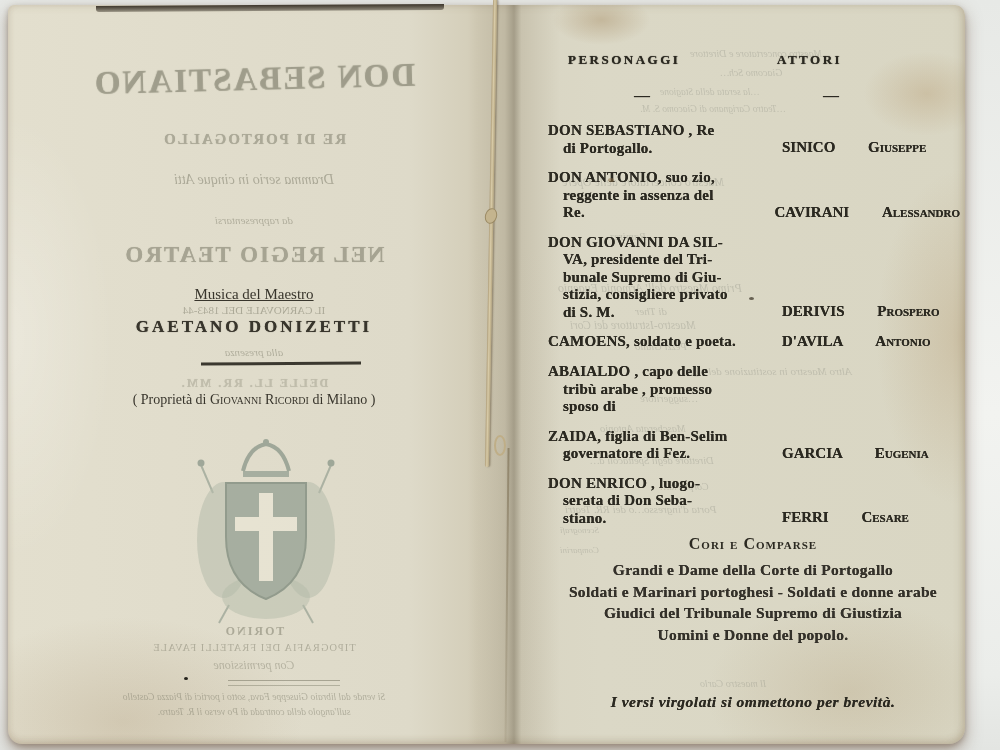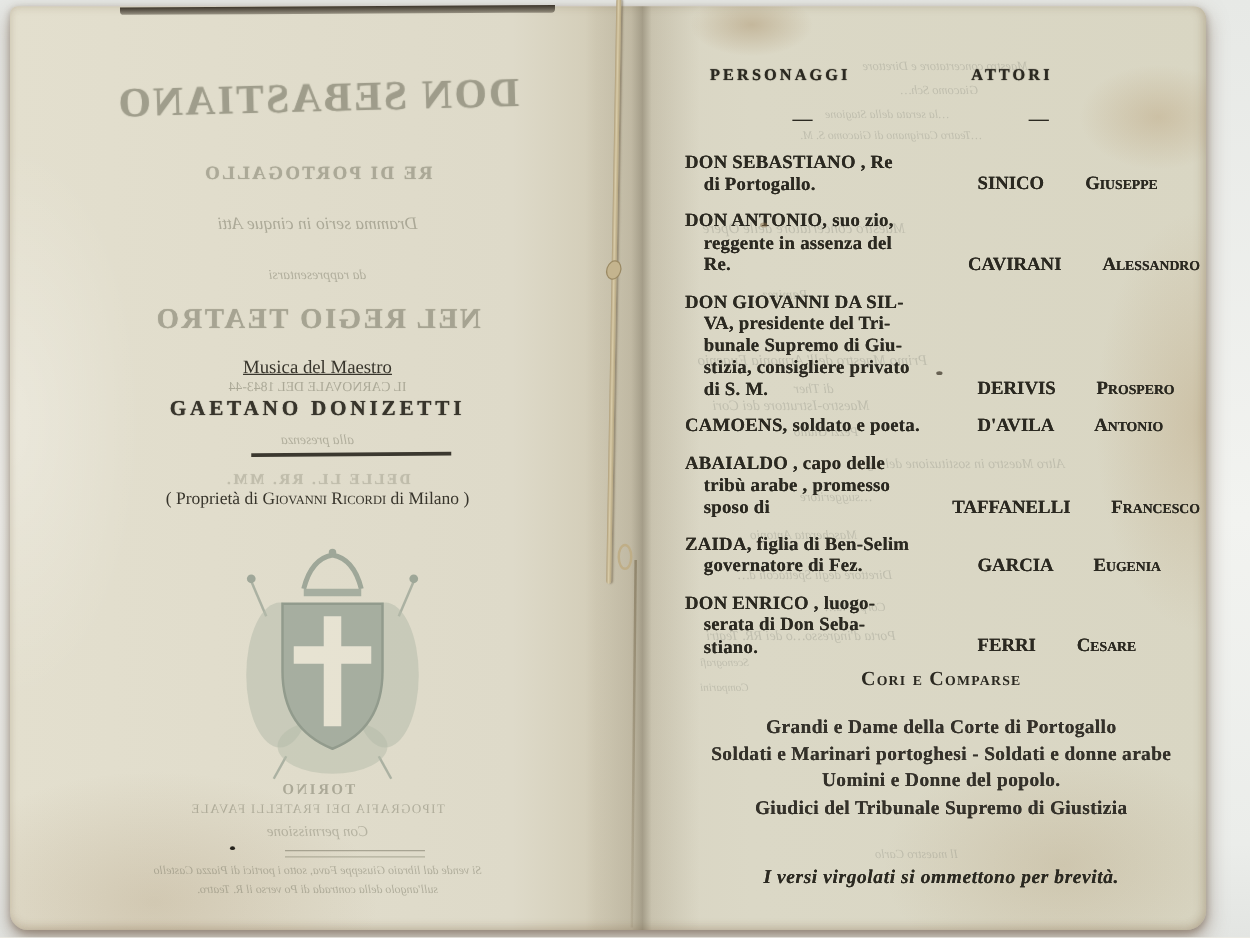--- a/index.html
+++ b/index.html
@@ -102,21 +102,21 @@
   .cast-list { position:absolute; left:8px; top:117px; width:412px; }
   .cast-row { display:flex; margin-bottom:12px; }
   .char-col { width:234px; font-size:15px; font-weight:bold; line-height:17.5px;
               letter-spacing:.2px; text-shadow:0 0 .3px currentColor; }
   .char-line.cont { padding-left:15px; }
   .actor-col { flex:1; align-self:flex-end; font-size:15px; font-weight:bold;
                white-space:nowrap; padding-bottom:1px; text-shadow:0 0 .3px currentColor; }
   .given { font-variant:small-caps;margin-left:29px; }
   .chorus { position:absolute; top:530px; left:0; width:100%; text-align:center; }
   .chorus-title { font-variant:small-caps; font-weight:bold; font-size:16px;
-                  letter-spacing:1px; margin-bottom:18px; }
+                  letter-spacing:1px; margin-bottom:6px; }
   .chorus-line { font-size:15.5px; font-weight:bold; line-height:21.5px; letter-spacing:.3px;
                  color:#34312a; text-shadow:0 0 .3px currentColor; }
   .rp-note { position:absolute; top:688px; width:100%; text-align:center; font-style:italic;
              font-weight:bold; font-size:15.5px; letter-spacing:.5px;
              text-shadow:0 0 .4px currentColor; }
   .rghost { position:absolute; transform:scaleX(-1); color:#83857a; opacity:.3;
             font-style:italic; filter:blur(.35px); white-space:nowrap; }
 </style>
 </head>
 <body>
@@ -229,21 +229,20 @@
               <div class="char-line">CAMOENS, soldato e poeta.</div>
             </div>
             <div class="actor-col"><span class="surname">D'AVILA</span> <span class="given">Antonio</span></div>
           </div>
           <div class="cast-row">
             <div class="char-col">
               <div class="char-line">ABAIALDO , capo delle</div>
               <div class="char-line cont">tribù arabe , promesso</div>
               <div class="char-line cont">sposo di</div>
             </div>
-            <div class="actor-col"><span class="surname">TAFFANELLI</span> <span class="given">Francesco</span></div>
           </div>
           <div class="cast-row">
             <div class="char-col">
               <div class="char-line">ZAIDA, figlia di Ben-Selim</div>
               <div class="char-line cont">governatore di Fez.</div>
             </div>
             <div class="actor-col"><span class="surname">GARCIA</span> <span class="given">Eugenia</span></div>
           </div>
           <div class="cast-row">
             <div class="char-col">
@@ -253,22 +252,22 @@
             </div>
             <div class="actor-col"><span class="surname">FERRI</span> <span class="given">Cesare</span></div>
           </div>
         </div>
 
       <div class="chorus">
         <div class="chorus-title">Cori e Comparse</div>
         <div>
             <div class="chorus-line">Grandi e Dame della Corte di Portogallo</div>
             <div class="chorus-line">Soldati e Marinari portoghesi - Soldati e donne arabe</div>
+            <div class="chorus-line">Giudici del Tribunale Supremo di Giustizia</div>
             <div class="chorus-line">Uomini e Donne del popolo.</div>
-            <div class="chorus-line">Giudici del Tribunale Supremo di Giustizia</div>
           </div>
       </div>
 
       <div class="rp-note">I versi virgolati si ommettono per brevità.</div>
     </div>
 
     <div class="gutter-shadow"></div>
     <div class="top-edge-dark"></div>
     <div class="thread"></div>
     <div class="thread-knot"></div>

